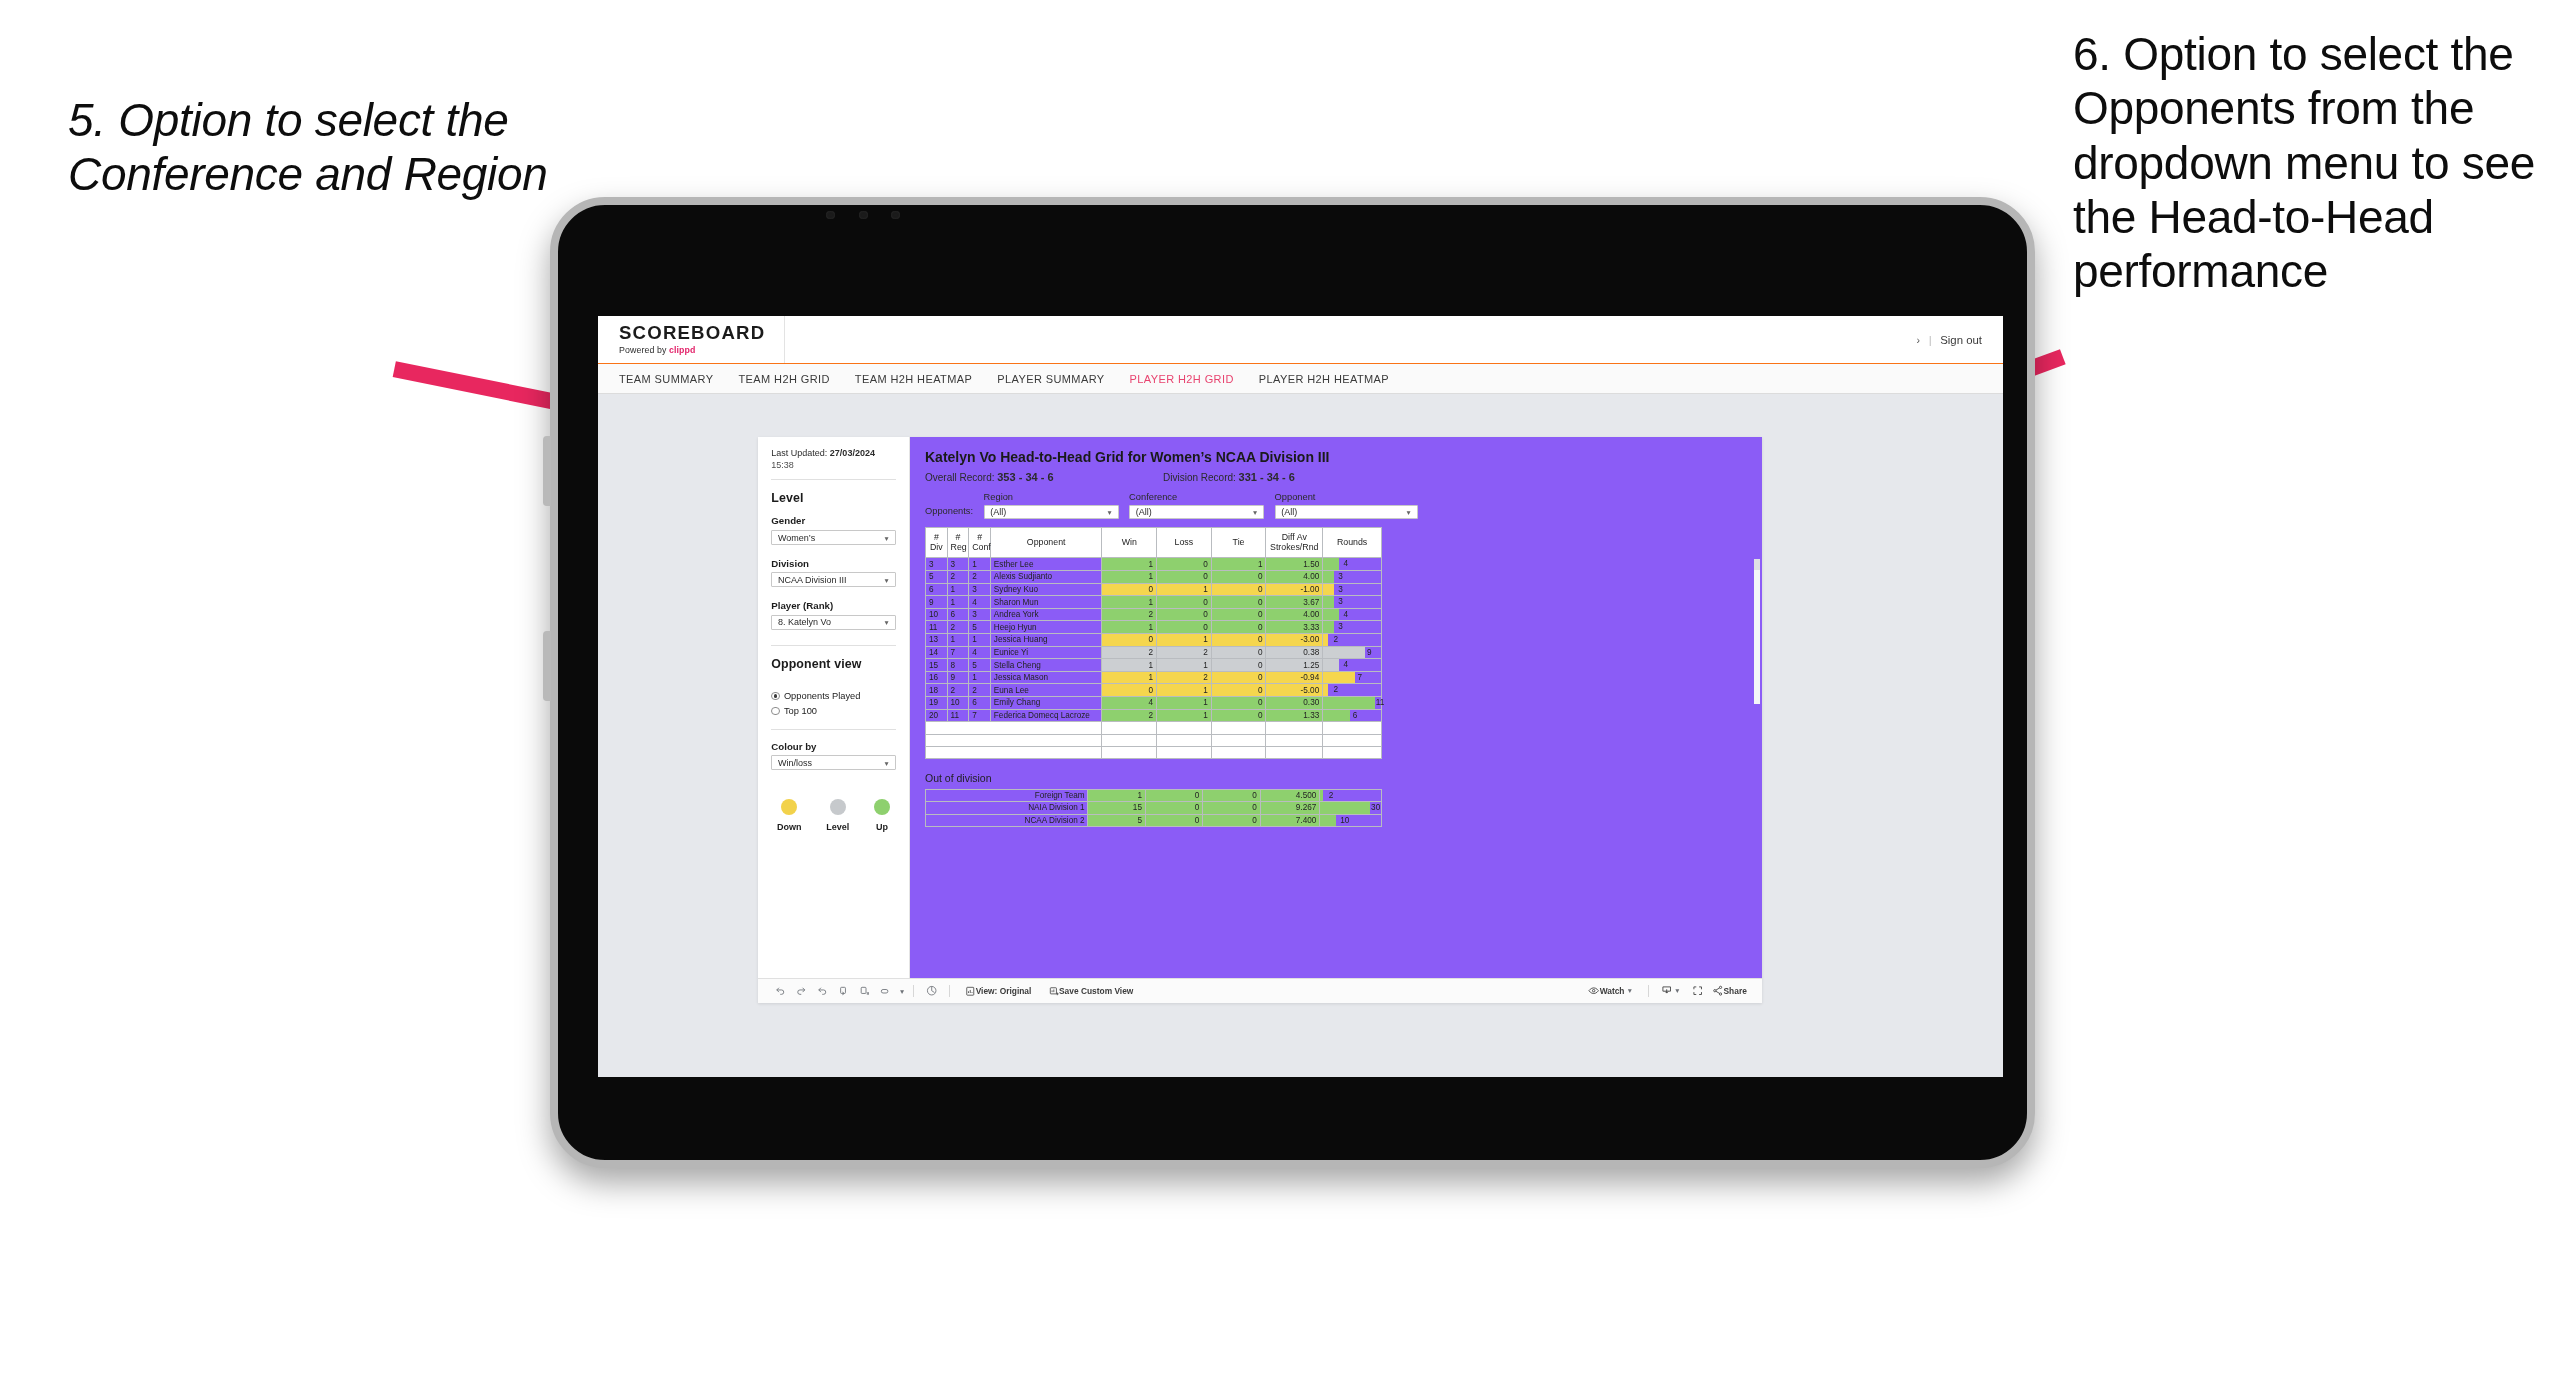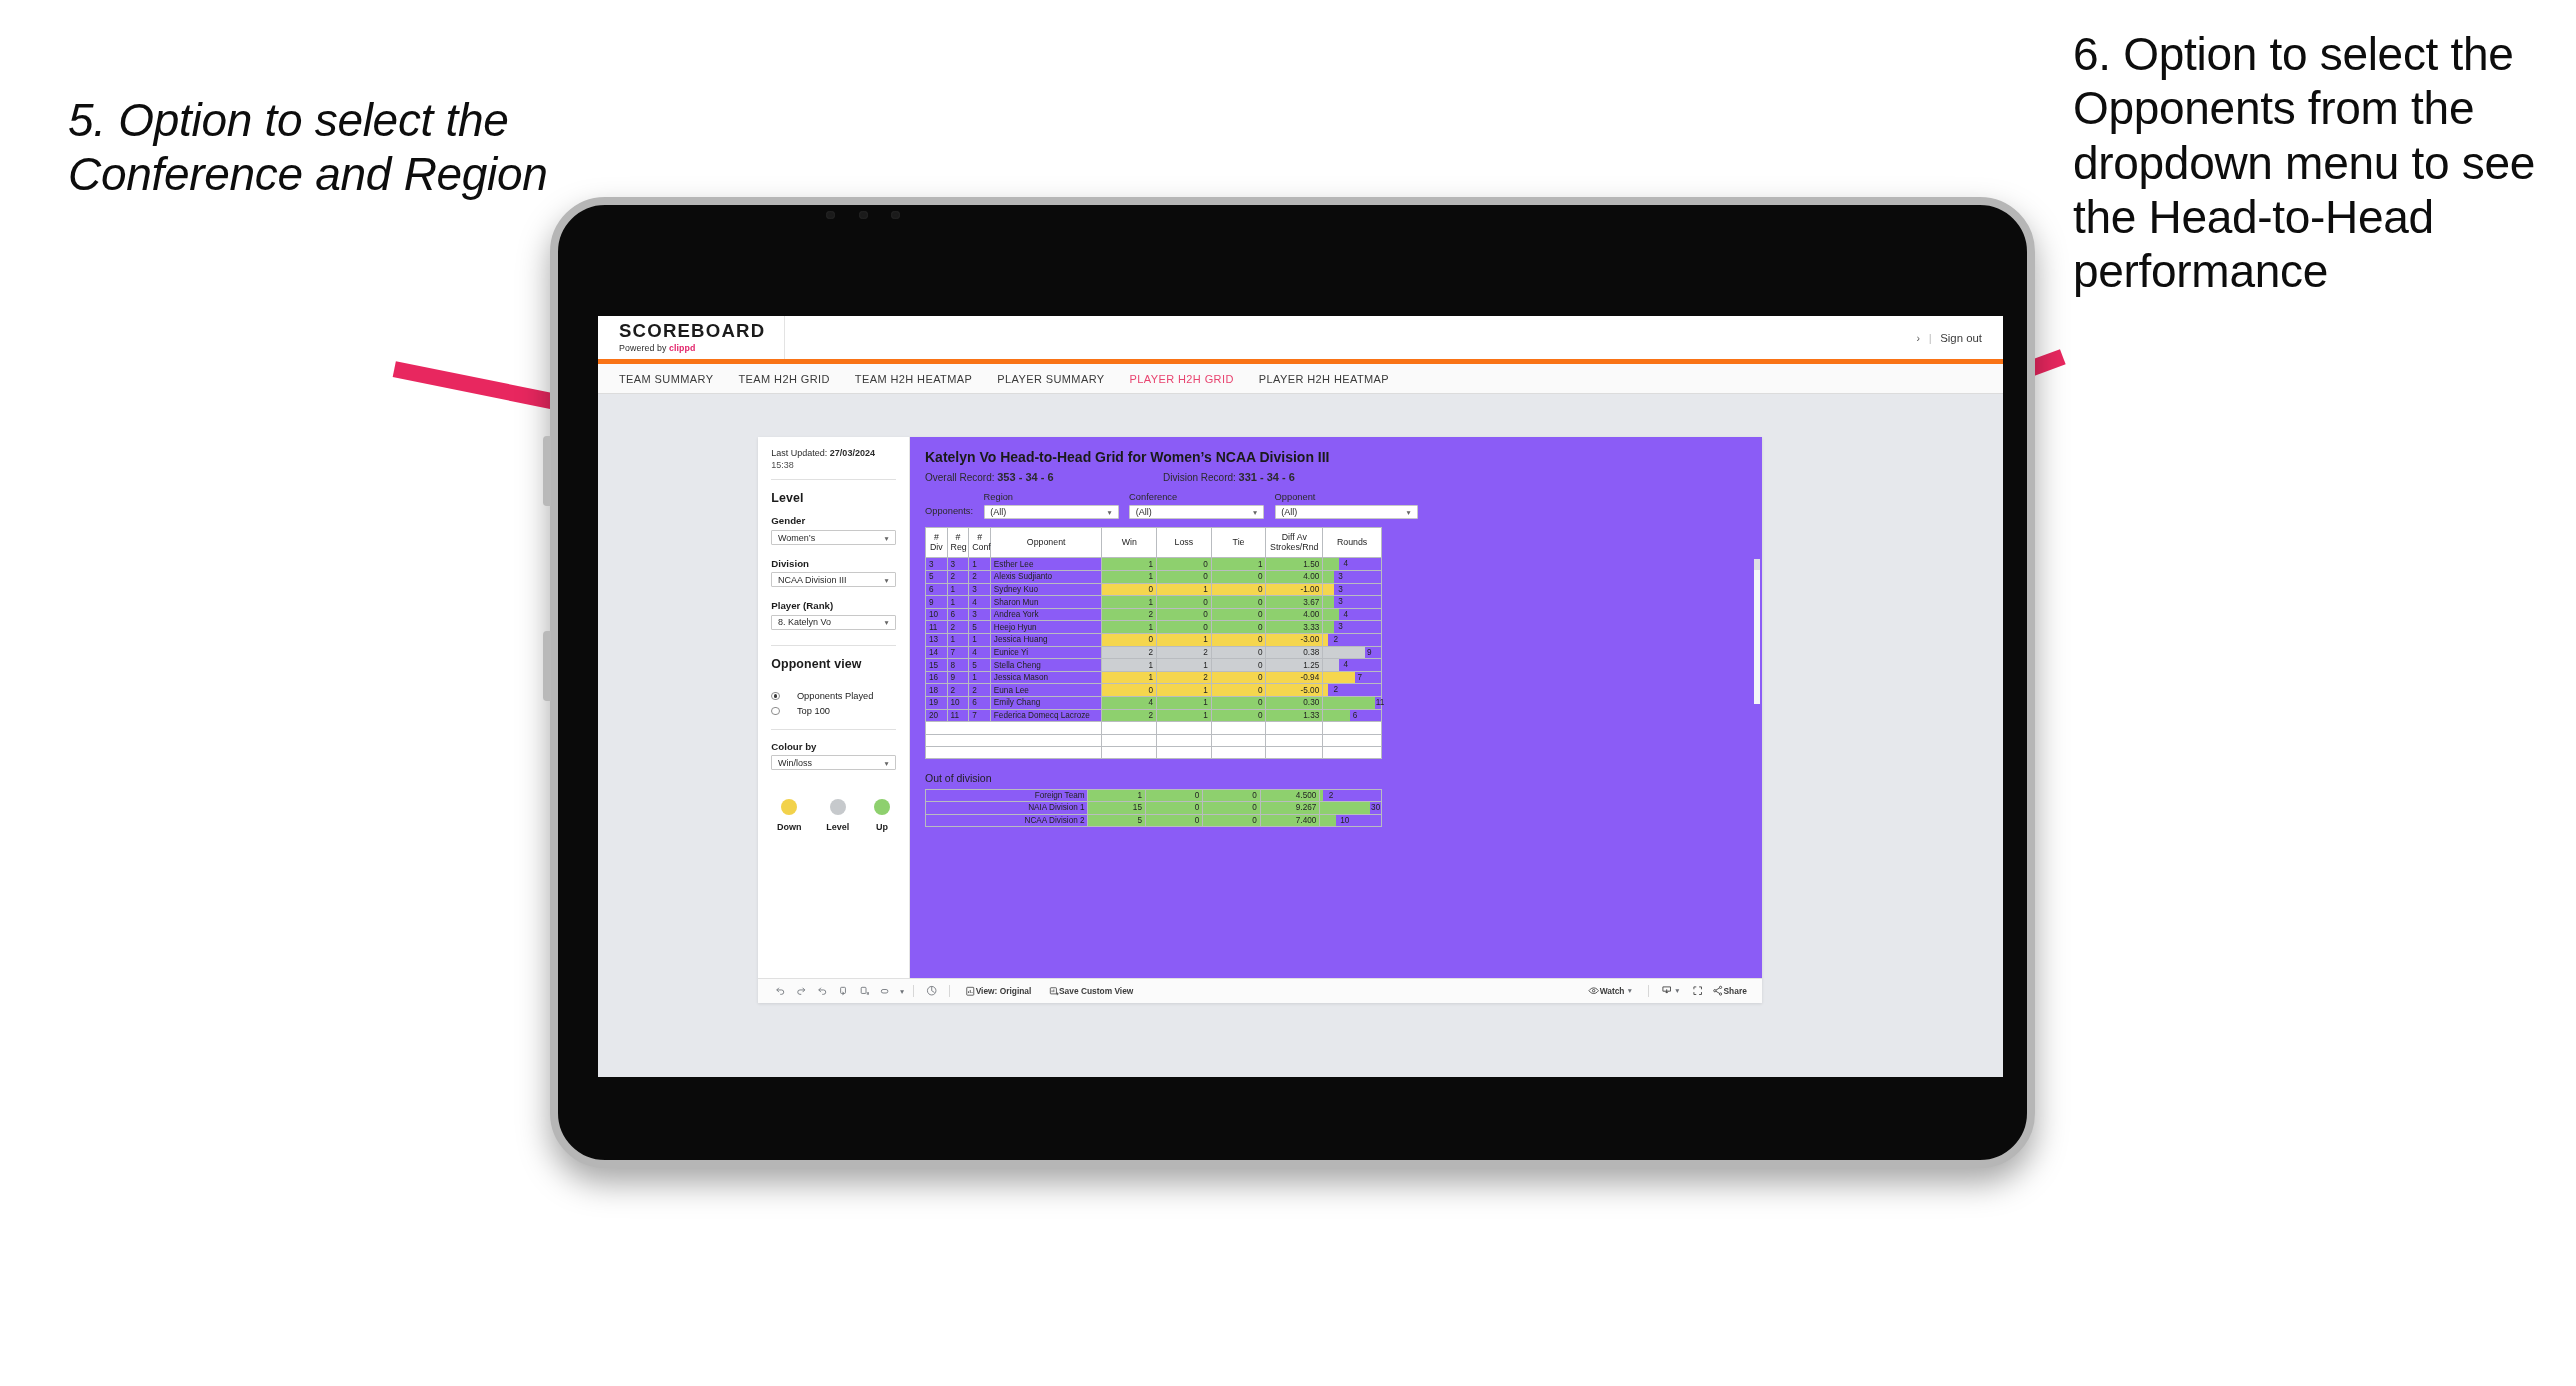--- a/index.html
+++ b/index.html
@@ -49,21 +49,21 @@
   #screen {
     position: absolute; left: 40px; top: 111px;
     width: 1405px; height: 761px;
     background: #e6e8ec;
     overflow: hidden;
   }
 
   
   .app-top {
     height: 48px; background:#ffffff; display:flex; align-items:stretch;
-    border-bottom: 5px solid #f97316; position:relative;
+    border-bottom: 1px solid #f97316; position:relative;
   }
   .brand { display:flex; flex-direction:column; justify-content:center;
            padding: 0 19px 0 21px; border-right:1px solid #e3e3e3; }
   .brand-name { font-size:18.6px; font-weight:700; letter-spacing:1.2px; color:#1b1b1b;
                 font-family:"Liberation Sans", sans-serif; line-height:1; }
   .brand-sub { font-size:8.8px; color:#2b2b2b; margin-top:2.9px; letter-spacing:0.1px; }
   .brand-sub b { color:#e3256b; font-weight:700; }
 
   .topnav { display:flex; align-items:stretch; }
   .topnav-item {
@@ -105,21 +105,21 @@
   .side-h { font-size:12.4px; font-weight:700; color:#1b1b1b; margin-bottom:10.5px; letter-spacing:0.1px;}
   .fld { margin-bottom:12.4px; }
   .fld-label { font-size:9.7px; font-weight:700; color:#1d1d1d; margin-bottom:3.8px; }
   .select {
     position:relative; height:15px; border:1px solid #c8c8c8; background:#fff;
     display:flex; align-items:center; padding:0 15px 0 5.7px; font-size:9px; color:#2a2a2a;
     border-radius:1px; cursor:pointer;
   }
   .select .caret { position:absolute; right:4.8px; top:50%; transform:translateY(-50%);
                    font-size:6.7px; color:#666; }
-  .radio-row { display:flex; align-items:center; gap:17px; margin-bottom:4.8px; font-size:9.3px; color:#222; }
+  .radio-row { display:flex; align-items:center; gap:4px; margin-bottom:4.8px; font-size:9.3px; color:#222; }
   .radio { width:8.6px;height:8.6px;border-radius:50%;border:1.1px solid #8d8d8d; background:#fff;
            position:relative; flex:0 0 auto;}
   .radio.on::after{ content:""; position:absolute; inset:1.7px; border-radius:50%; background:#3a3a3a;}
   .legend { display:flex; gap:0; justify-content:space-between; margin-top:28.5px; padding:0 5.7px; }
   .legend .item{ display:flex; flex-direction:column; align-items:center; gap:6.7px; }
   .dot { width:16px;height:16px;border-radius:50%; }
   .legend .lbl{ font-size:9px; font-weight:700; color:#1d1d1d; }
 
   
   .viz { flex:1; padding:12.4px 15px 0 15px; min-width:0; overflow:hidden; background:#8b5cf6;}

